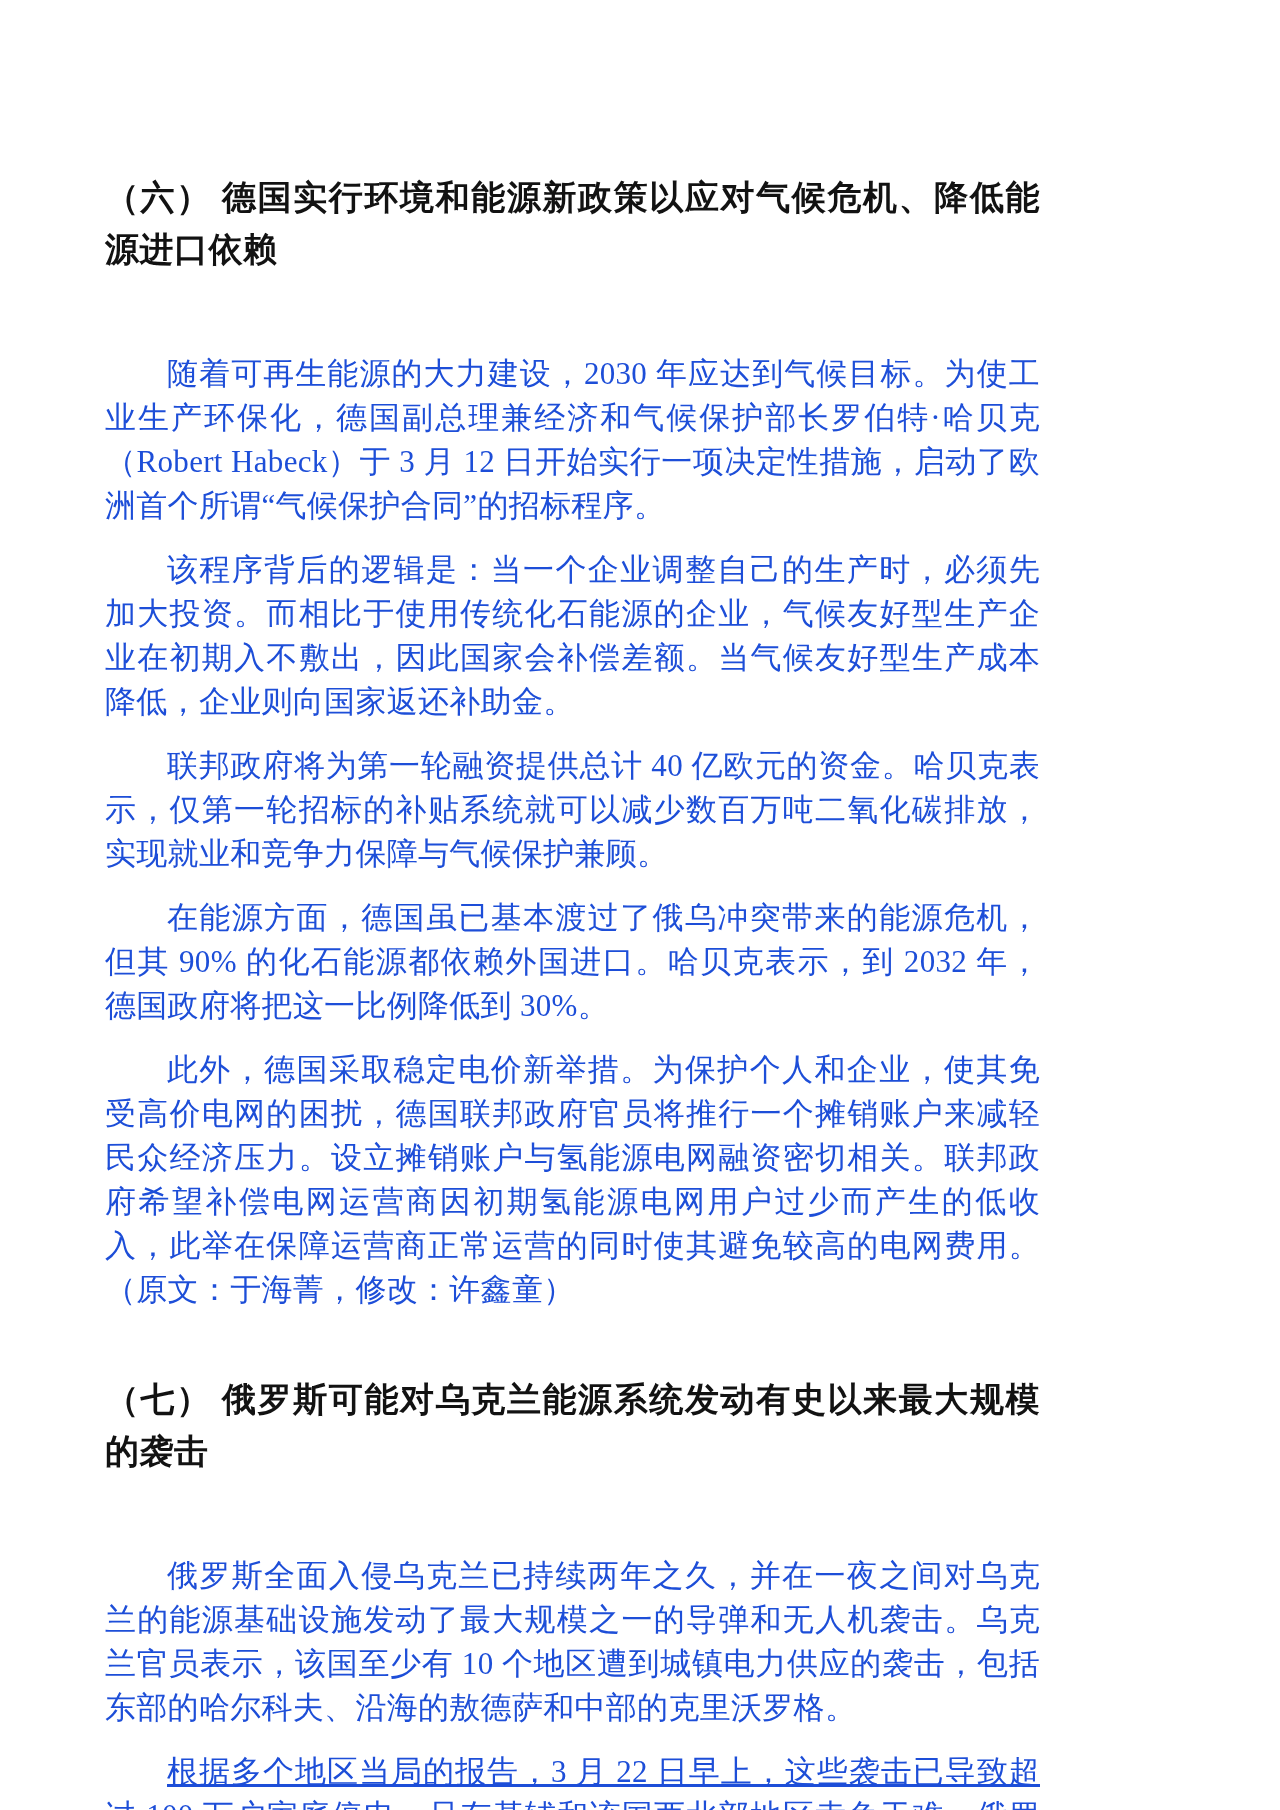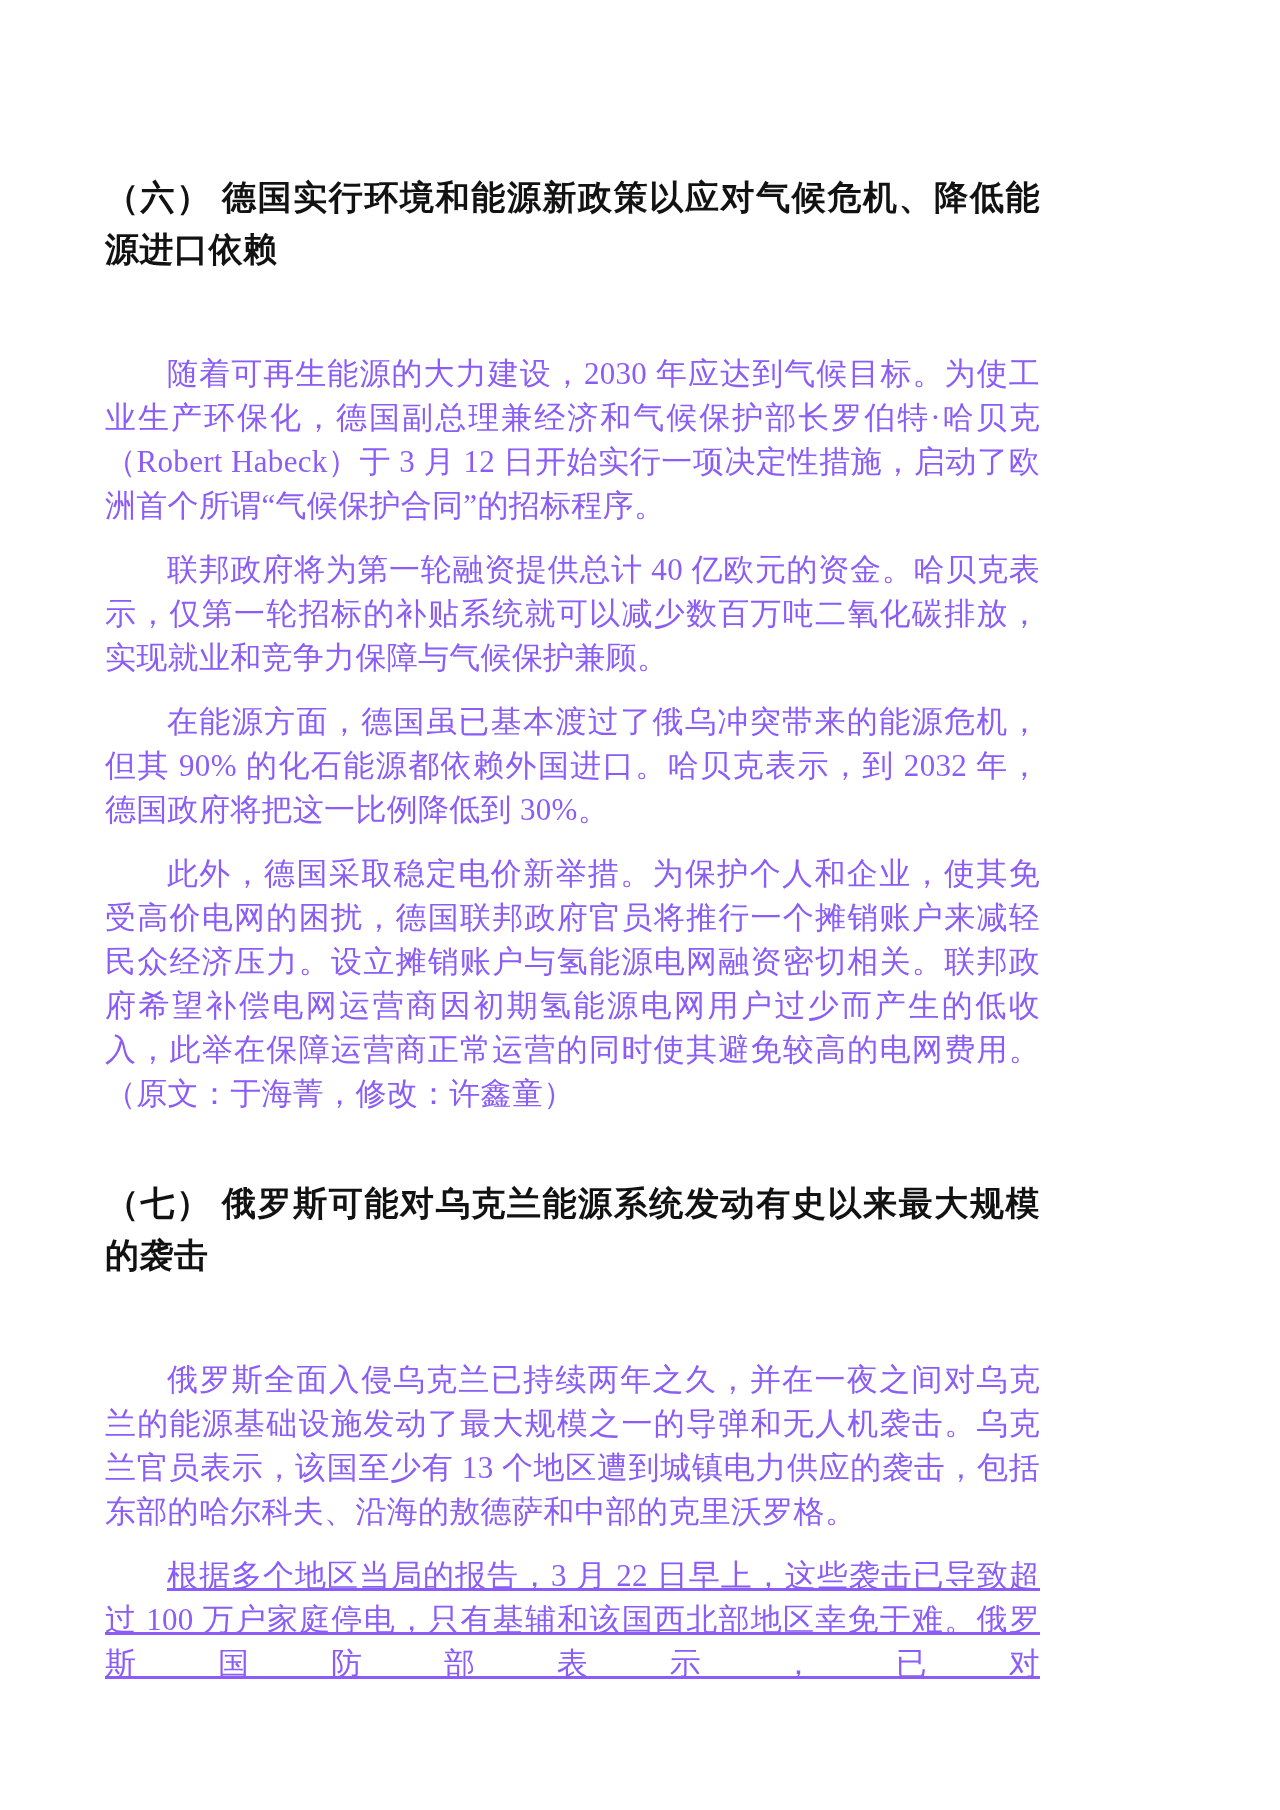--- a/index.html
+++ b/index.html
@@ -34,42 +34,43 @@
   section.sec + section.sec h2.sec-heading {
     margin-top: 62px;
     font-family: Liberation Serif, serif;
   }
   p.body-par {
     font-size: 31px;
     line-height: 44px;
     margin: 0 0 20px 0;
     text-align: justify;
     text-indent: 62px;
-    color: #8b5cf6;
+    color: #1d4ed8;
     letter-spacing: 0.3px;
     word-break: break-all;
   }
   p.body-par.truncated {
     text-align-last: justify;
     margin-bottom: 0;
     text-decoration: underline;
   }
 </style>
 </head>
 <body>
 
 <div class="page">
 
   <section class="sec">
     <h2 class="sec-heading">（六） 德国实行环境和能源新政策以应对气候危机、降低能源进口依赖</h2>
     <p class="body-par">随着可再生能源的大力建设，2030 年应达到气候目标。为使工业生产环保化，德国副总理兼经济和气候保护部长罗伯特·哈贝克（Robert Habeck）于 3 月 12 日开始实行一项决定性措施，启动了欧洲首个所谓“气候保护合同”的招标程序。</p>
+    <p class="body-par">该程序背后的逻辑是：当一个企业调整自己的生产时，必须先加大投资。而相比于使用传统化石能源的企业，气候友好型生产企业在初期入不敷出，因此国家会补偿差额。当气候友好型生产成本降低，企业则向国家返还补助金。</p>
     <p class="body-par">联邦政府将为第一轮融资提供总计 40 亿欧元的资金。哈贝克表示，仅第一轮招标的补贴系统就可以减少数百万吨二氧化碳排放，实现就业和竞争力保障与气候保护兼顾。</p>
     <p class="body-par">在能源方面，德国虽已基本渡过了俄乌冲突带来的能源危机，但其 90% 的化石能源都依赖外国进口。哈贝克表示，到 2032 年，德国政府将把这一比例降低到 30%。</p>
     <p class="body-par">此外，德国采取稳定电价新举措。为保护个人和企业，使其免受高价电网的困扰，德国联邦政府官员将推行一个摊销账户来减轻民众经济压力。设立摊销账户与氢能源电网融资密切相关。联邦政府希望补偿电网运营商因初期氢能源电网用户过少而产生的低收入，此举在保障运营商正常运营的同时使其避免较高的电网费用。（原文：于海菁，修改：许鑫童）</p>
   </section>
 
   <section class="sec">
     <h2 class="sec-heading">（七） 俄罗斯可能对乌克兰能源系统发动有史以来最大规模的袭击</h2>
-    <p class="body-par">俄罗斯全面入侵乌克兰已持续两年之久，并在一夜之间对乌克兰的能源基础设施发动了最大规模之一的导弹和无人机袭击。乌克兰官员表示，该国至少有 13 个地区遭到城镇电力供应的袭击，包括东部的哈尔科夫、沿海的敖德萨和中部的克里沃罗格。</p>
+    <p class="body-par">俄罗斯全面入侵乌克兰已持续两年之久，并在一夜之间对乌克兰的能源基础设施发动了最大规模之一的导弹和无人机袭击。乌克兰官员表示，该国至少有 10 个地区遭到城镇电力供应的袭击，包括东部的哈尔科夫、沿海的敖德萨和中部的克里沃罗格。</p>
     <p class="body-par truncated">根据多个地区当局的报告，3 月 22 日早上，这些袭击已导致超过 100 万户家庭停电，只有基辅和该国西北部地区幸免于难。俄罗斯国防部表示，已对</p>
   </section>
 
 </div>
 
 </body></html>

